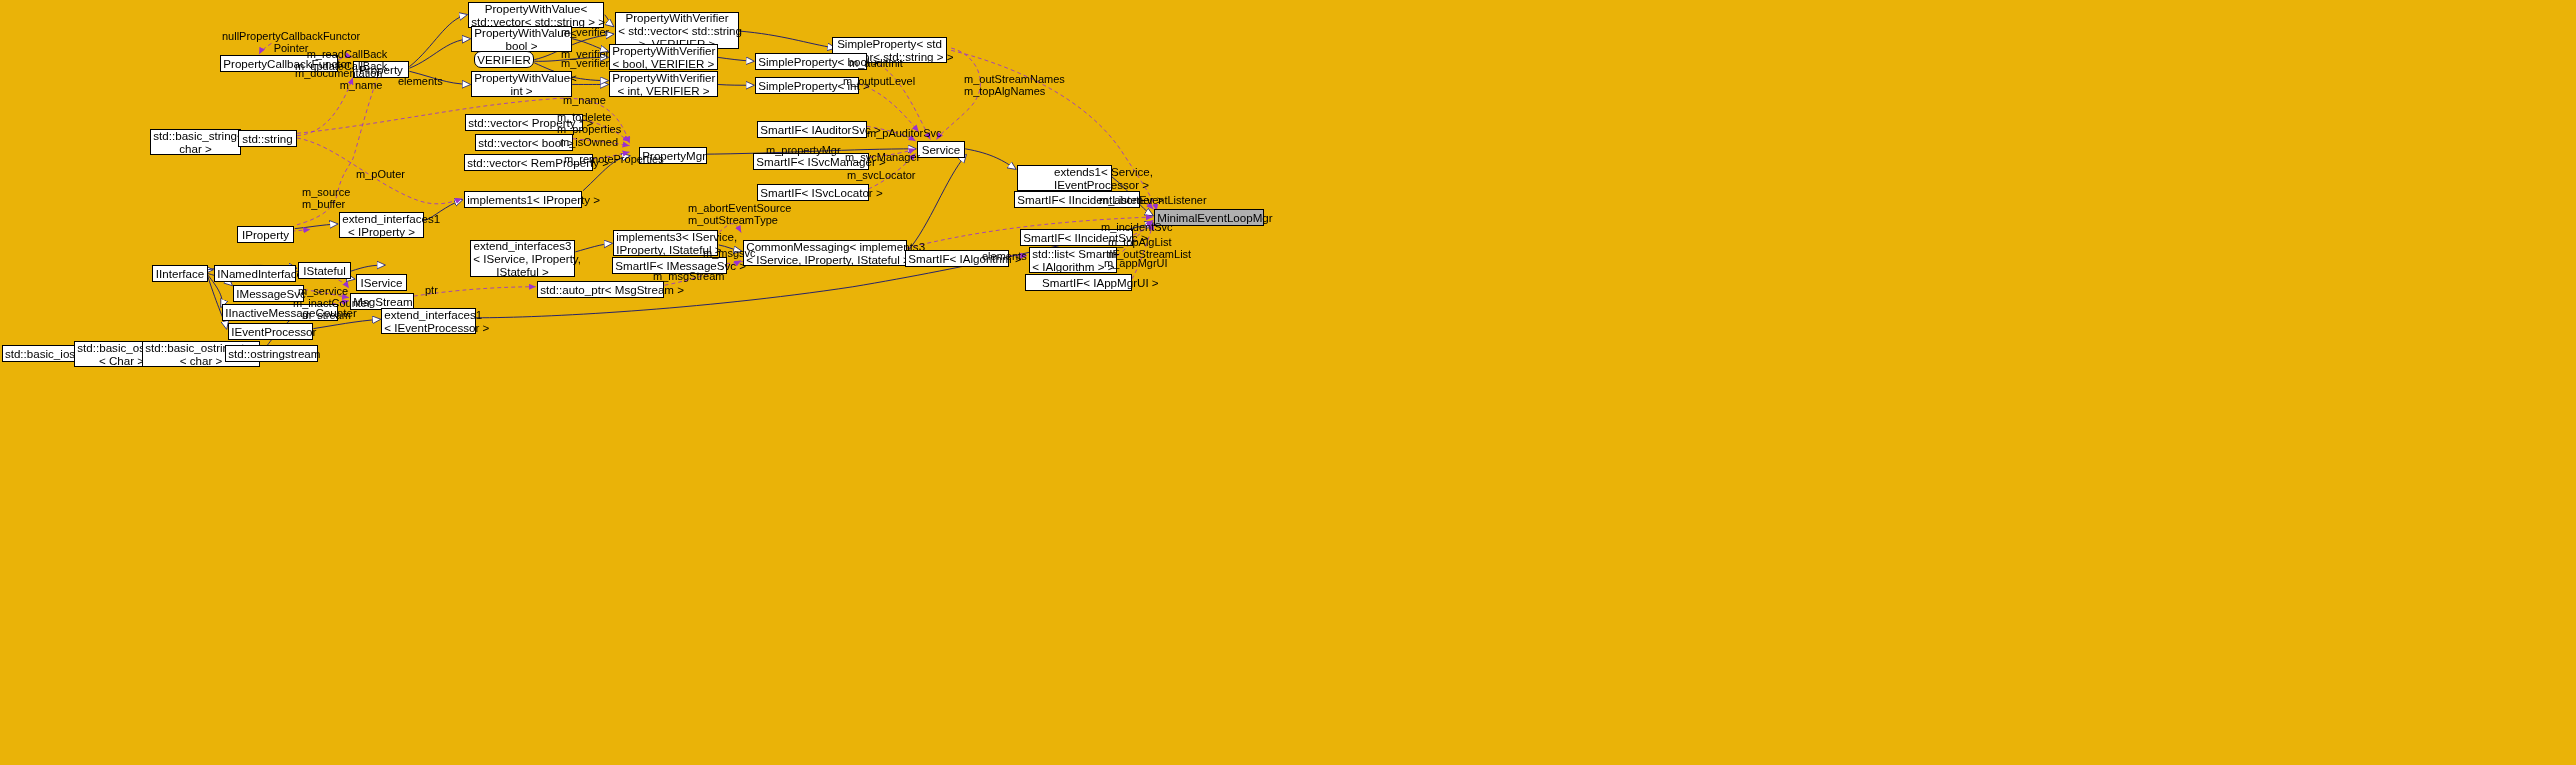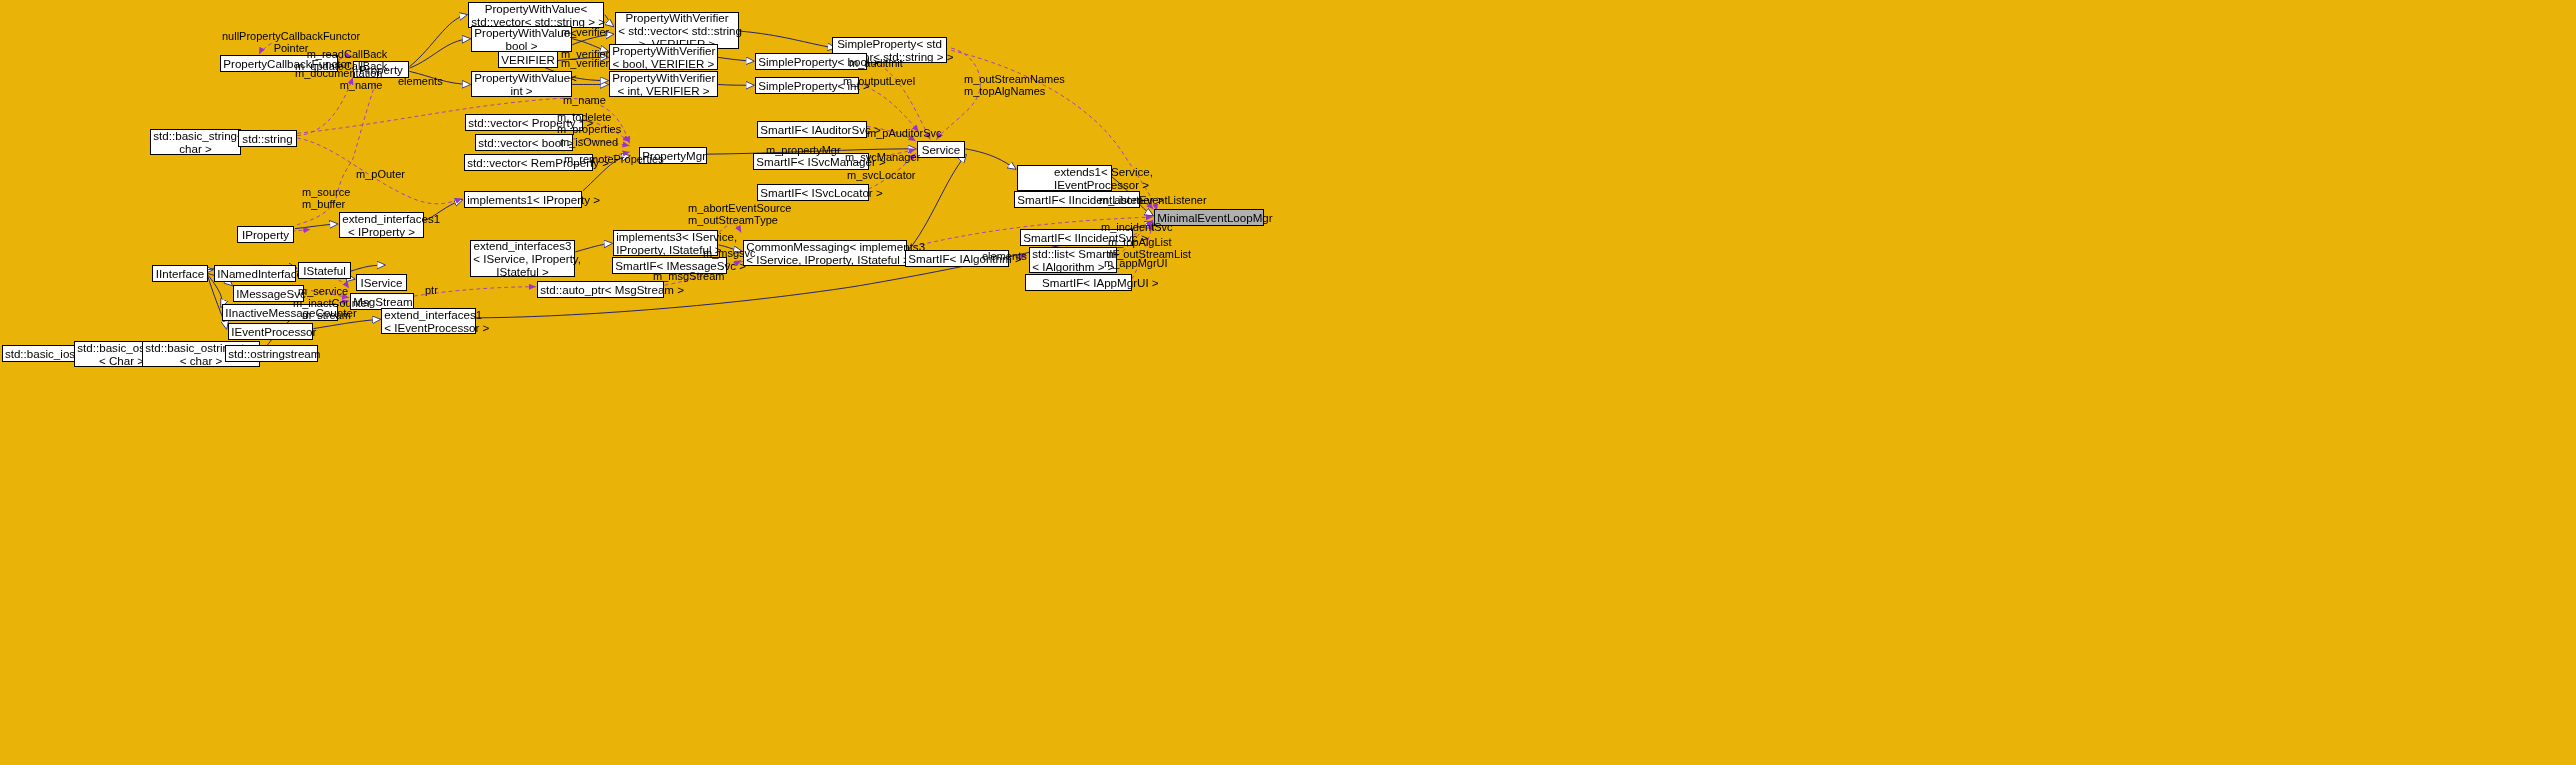--- a/index.html
+++ b/index.html
@@ -111,21 +111,21 @@
 bool &gt;</span>
     </div>
   <div class="lbl" style="left:222px;top:29.5px;text-align:center;">nullPropertyCallbackFunctor
 Pointer</div>
   <div class="node" style="left:220px;top:55px;width:118px;height:17px;">
       <span>PropertyCallbackFunctor</span>
     </div>
   <div class="node" style="left:353px;top:61px;width:56px;height:17px;">
       <span>Property</span>
     </div>
-  <div class="node" style="left:498px;top:51px;width:60px;height:17px;">
+  <div class="node" style="left:474px;top:51px;width:60px;height:17px;border-radius:7px;">
       <span>VERIFIER</span>
     </div>
   <div class="node" style="left:609px;top:44px;width:109px;height:26px;">
       <span>PropertyWithVerifier
 &lt; bool, VERIFIER &gt;</span>
     </div>
   <div class="node" style="left:755px;top:53px;width:112px;height:17px;">
       <span>SimpleProperty&lt; bool &gt;</span>
     </div>
   <div class="node" style="left:471px;top:71px;width:101px;height:26px;">

